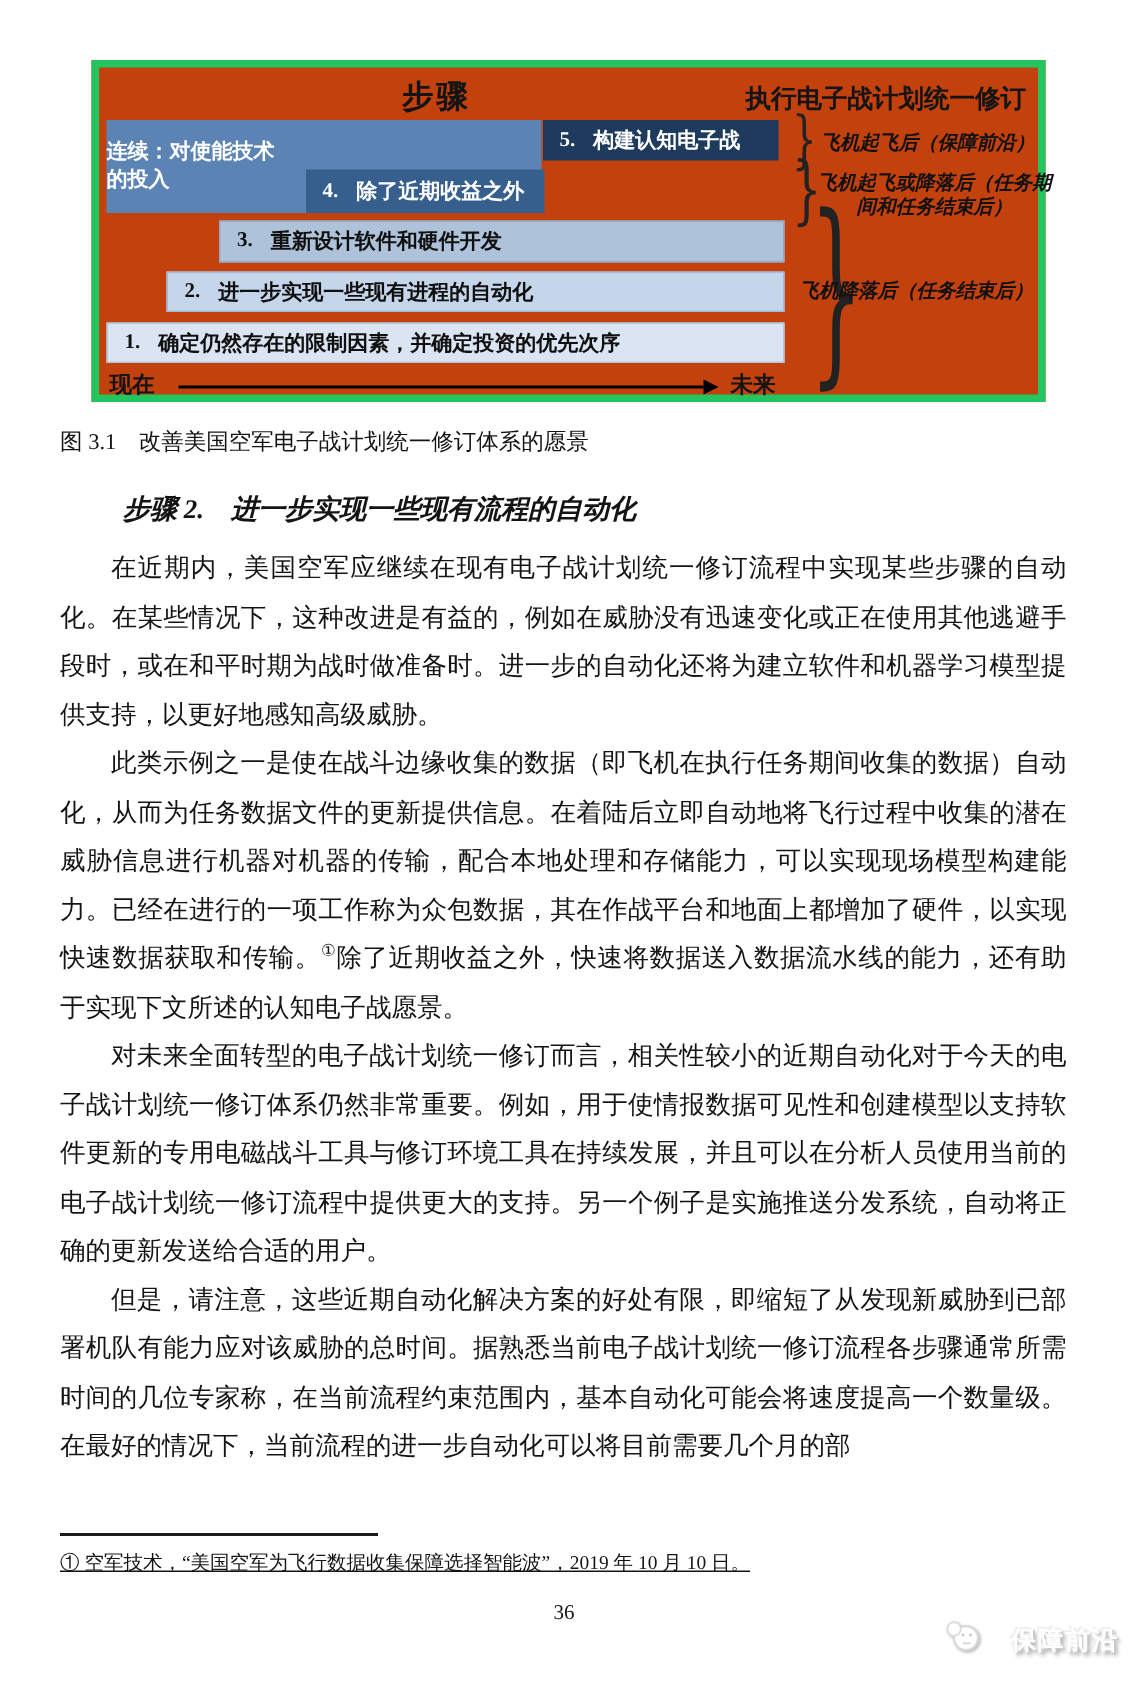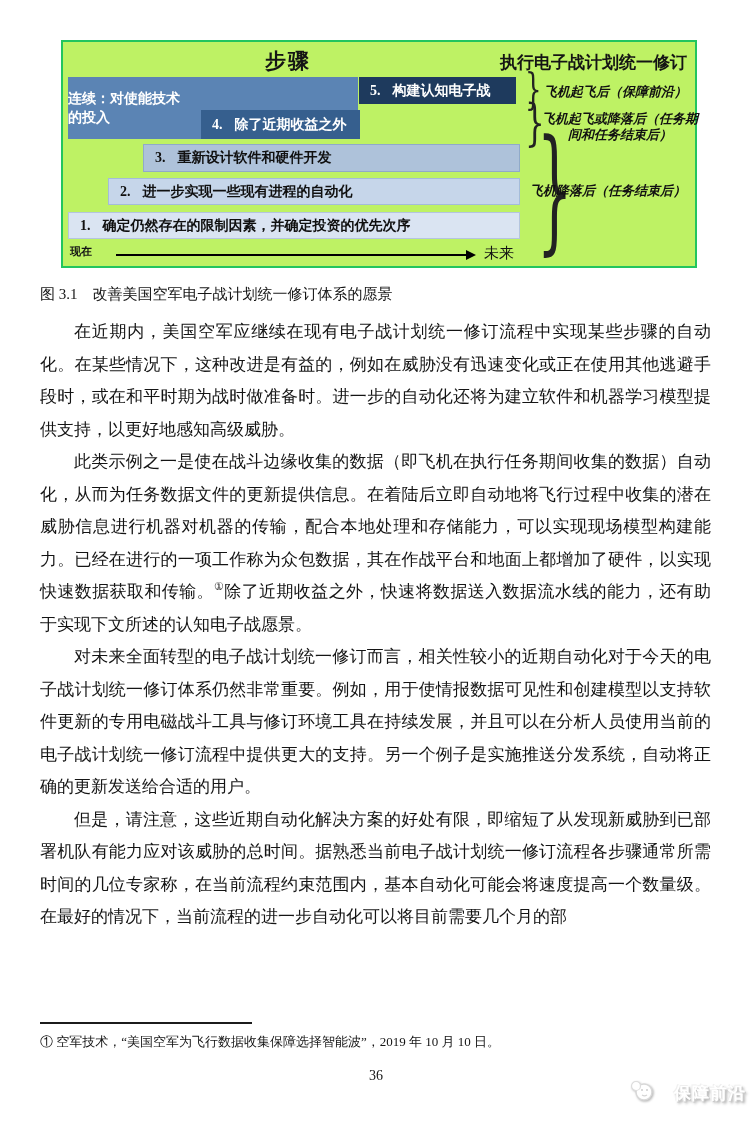--- a/index.html
+++ b/index.html
@@ -5,21 +5,21 @@
   html,body{margin:0;padding:0;background:#ffffff;}
   .page{
     position:relative;width:752px;height:1124px;background:#ffffff;
     font-family:"Liberation Serif","DejaVu Serif",serif;color:#141414;
     margin:0 auto;overflow:hidden;
   }
 
   
   .figure{
     position:absolute;left:61px;top:40px;width:636px;height:228px;
-    border:2px solid #22c55e;box-sizing:border-box;background:#bef264;
+    border:5px solid #22c55e;box-sizing:border-box;background:#c2410c;
   }
   .fig-title-left{position:absolute;left:0;top:5px;width:450px;text-align:center;
     font-size:21px;font-weight:bold;letter-spacing:2px;}
   .fig-title-right{position:absolute;right:8px;top:9px;font-size:17px;font-weight:bold;}
 
   .bx{position:absolute;box-sizing:border-box;display:flex;align-items:center;
     font-size:14px;font-weight:bold;white-space:nowrap;}
   .bx .num{margin-left:11px;margin-right:12px;}
   .big-box{left:5px;top:35px;width:290px;height:62px;background:#5b84b4;}
   .big-box .txt{position:absolute;left:0;top:0;width:198px;height:100%;
@@ -34,38 +34,38 @@
   .brace{position:absolute;font-family:"DejaVu Serif",serif;color:#222;}
   .brace-5{left:457px;top:32px;font-size:42px;line-height:32px;transform:scaleX(0.62);}
   .brace-4{left:456px;top:62px;font-size:50px;line-height:38px;transform:scaleX(0.62);}
   .brace-123{left:449px;top:99px;font-size:134px;line-height:99px;transform:scaleX(0.42);}
 
   .ann{position:absolute;font-style:italic;font-size:13px;font-weight:bold;color:#111;}
   .ann-5{left:481px;top:41px;width:156px;}
   .ann-4{left:477px;top:69px;width:160px;text-align:center;line-height:16px;}
   .ann-123{left:467px;top:140px;width:172px;}
 
-  .tl-now{position:absolute;left:7px;top:202px;font-size:11px;font-weight:bold;}
-  .tl-future{position:absolute;left:421px;top:202px;font-size:15px;font-weight:normal;}
+  .tl-now{position:absolute;left:7px;top:202px;font-size:15px;font-weight:bold;}
+  .tl-future{position:absolute;left:421px;top:202px;font-size:15px;font-weight:bold;}
   .tl-arrow{position:absolute;left:53px;top:212px;width:350px;height:0;border-top:2px solid #000;}
   .tl-arrow::after{content:"";position:absolute;right:-10px;top:-6px;width:0;height:0;
     border-left:10px solid #000;border-top:5px solid transparent;border-bottom:5px solid transparent;}
 
   
   .content{position:absolute;left:40px;top:285px;width:671px;}
   .caption{text-align:left;font-size:15px;margin:0;}
   .heading{margin:23px 0 0 42px;font-size:18px;font-weight:bold;font-style:italic;}
   .body{margin-top:12px;font-size:17px;line-height:32.5px;text-align:justify;}
   .body p{margin:0;text-indent:2em;}
   .fn-sup{font-size:11px;vertical-align:super;line-height:0;}
 
   
   .footnote{position:absolute;left:40px;top:1022px;width:671px;}
   .footnote-rule{width:212px;border-top:2px solid #1b1b1b;margin:0 0 9px 0;}
-  .footnote-text{font-size:13px;line-height:18px;}
+  .footnote-text{font-size:13px;line-height:18px;text-decoration:underline;}
   .page-number{position:absolute;left:0;right:0;top:1068px;text-align:center;font-size:14px;}
 
   .watermark{position:absolute;right:6px;top:1080px;display:flex;align-items:center;gap:20px;}
   .watermark-text{
     font-size:17px;font-weight:bold;color:#ffffff;letter-spacing:1px;
     text-shadow:-1px -1px 0 #efefef,1px 1px 0 #c9c9c9,2px 2px 3px #9b9b9b;
   }
   .watermark-icon{filter:drop-shadow(1px 1px 1px #b5b5b5);}
 </style>
 </head>
@@ -113,20 +113,21 @@
     <div class="ann ann-4">飞机起飞或降落后（任务期间和任务结束后）</div>
     <div class="ann ann-123">飞机降落后（任务结束后）</div>
 
     <span class="tl-now">现在</span>
     <div class="tl-arrow"></div>
     <span class="tl-future">未来</span>
   </div>
 
   <div class="content">
     <div class="caption">图 3.1　改善美国空军电子战计划统一修订体系的愿景</div>
+    <div class="heading">步骤 2.　进一步实现一些现有流程的自动化</div>
     <div class="body">
       <p>在近期内，美国空军应继续在现有电子战计划统一修订流程中实现某些步骤的自动化。在某些情况下，这种改进是有益的，例如在威胁没有迅速变化或正在使用其他逃避手段时，或在和平时期为战时做准备时。进一步的自动化还将为建立软件和机器学习模型提供支持，以更好地感知高级威胁。</p>
       <p><span>此类示例之一是使在战斗边缘收集的数据（即飞机在执行任务期间收集的数据）自动化，从而为任务数据文件的更新提供信息。在着陆后立即自动地将飞行过程中收集的潜在威胁信息进行机器对机器的传输，配合本地处理和存储能力，可以实现现场模型构建能力。已经在进行的一项工作称为众包数据，其在作战平台和地面上都增加了硬件，以实现快速数据获取和传输。</span><sup class="fn-sup">①</sup><span>除了近期收益之外，快速将数据送入数据流水线的能力，还有助于实现下文所述的认知电子战愿景。</span></p>
       <p>对未来全面转型的电子战计划统一修订而言，相关性较小的近期自动化对于今天的电子战计划统一修订体系仍然非常重要。例如，用于使情报数据可见性和创建模型以支持软件更新的专用电磁战斗工具与修订环境工具在持续发展，并且可以在分析人员使用当前的电子战计划统一修订流程中提供更大的支持。另一个例子是实施推送分发系统，自动将正确的更新发送给合适的用户。</p>
       <p>但是，请注意，这些近期自动化解决方案的好处有限，即缩短了从发现新威胁到已部署机队有能力应对该威胁的总时间。据熟悉当前电子战计划统一修订流程各步骤通常所需时间的几位专家称，在当前流程约束范围内，基本自动化可能会将速度提高一个数量级。在最好的情况下，当前流程的进一步自动化可以将目前需要几个月的部</p>
     </div>
   </div>
 
   <div class="footnote">
     <div class="footnote-rule"></div>

